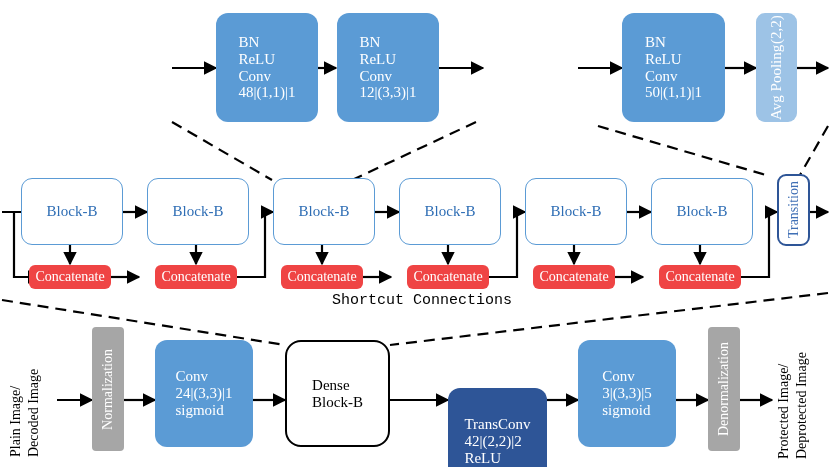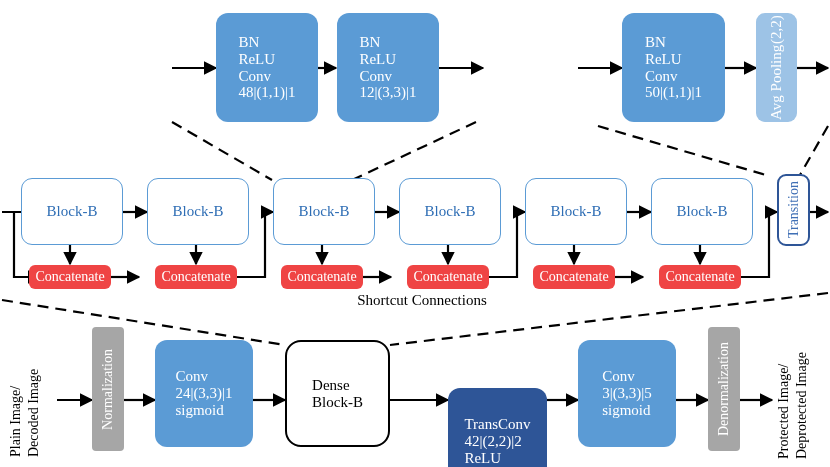--- a/index.html
+++ b/index.html
@@ -156,21 +156,21 @@
   <div class="box green" style="left:407px;top:265px;width:82px;height:24px;font-size:14px;">
     <span>Concatenate</span>
   </div>
   <div class="box green" style="left:533px;top:265px;width:82px;height:24px;font-size:14px;">
     <span>Concatenate</span>
   </div>
   <div class="box green" style="left:659px;top:265px;width:82px;height:24px;font-size:14px;">
     <span>Concatenate</span>
   </div>
 
-  <div class="txt lbl" style="left:322px;top:292px;width:200px;text-align:center;font-size:15px;">Shortcut Connections</div>
+  <div class="txt lbl" style="left:322px;top:292px;width:200px;text-align:center;font-size:15px;font-family:Liberation Mono, monospace;">Shortcut Connections</div>
 
   <div class="txt" style="left:8px;top:333px;width:46px;height:124px;display:flex;gap:2px;font-size:14px;">
     <span class="vert">Plain Image/</span>
     <span class="vert">Decoded Image</span>
   </div>
 
   <div class="box gray" style="left:92px;top:327px;width:32px;height:124px;font-size:14px;">
     <span class="vert">Normalization</span>
   </div>
 

